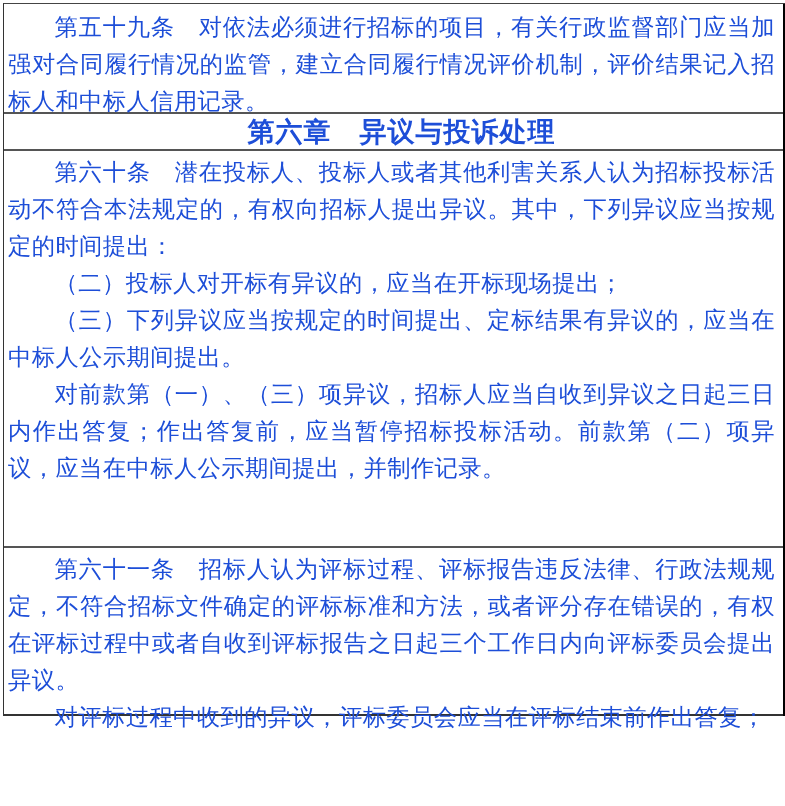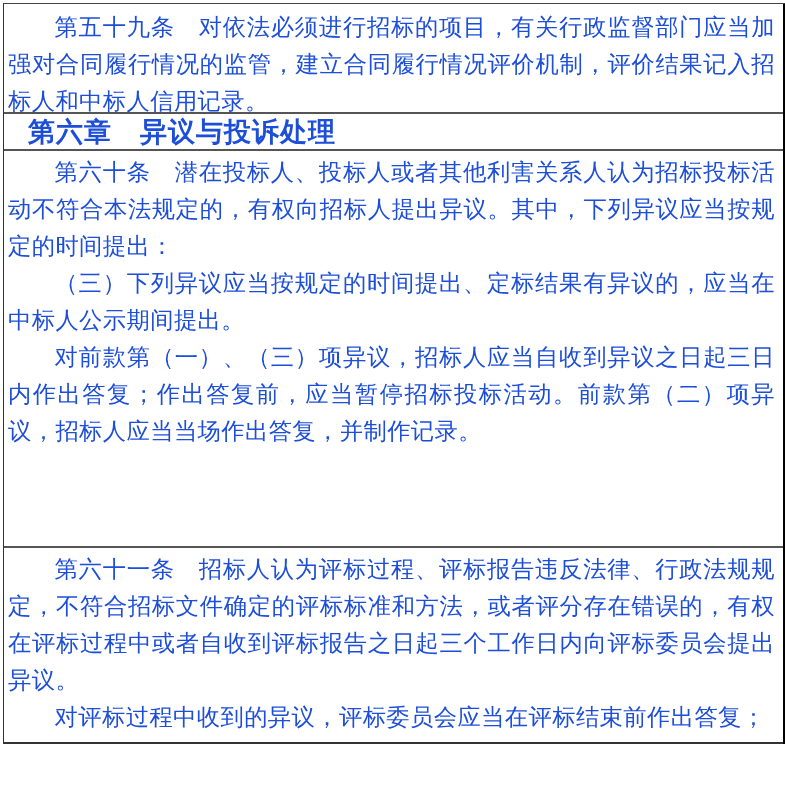--- a/index.html
+++ b/index.html
@@ -10,40 +10,41 @@
       border-top: 1px solid #444;
       color: #1d4ed8;
       font-family: "DejaVu Sans", "Liberation Sans", sans-serif;
     }
     .cell { border-bottom: 2px solid #555; padding: 0 8px 0 24px; box-sizing: border-box; }
     .para {
       font-size: 23.3px; line-height: 37px; letter-spacing: 0.4px;
       text-indent: 2em; margin: 0; text-align: justify; margin-left: -20px;
     }
     .c1 { height: 110px; padding-top: 4px; }
-    .c2 { height: 37px; text-align: left; }
+    .c2 { height: 37px; text-align: center; }
     .chapter {
       font-size: 27px; line-height: 35px; font-weight: bold; letter-spacing: 1px;
       font-family: "DejaVu Sans", sans-serif;
     }
     .c3 { height: 397px; padding-top: 2px; }
-    .c4 { height: 196px; padding-top: 2px; border-bottom: 2px solid #333; }
+    .c4 { height: 168px; padding-top: 2px; border-bottom: 2px solid #333; }
   </style>
 </head>
 <body>
 
 <div class="table">
   <div class="cell c1">
     <p class="para">第五十九条　对依法必须进行招标的项目，有关行政监督部门应当加强对合同履行情况的监管，建立合同履行情况评价机制，评价结果记入招标人和中标人信用记录。</p>
   </div>
   <div class="cell c2">
     <div class="chapter">第六章　异议与投诉处理</div>
   </div>
   <div class="cell c3">
     <p class="para">第六十条　潜在投标人、投标人或者其他利害关系人认为招标投标活动不符合本法规定的，有权向招标人提出异议。其中，下列异议应当按规定的时间提出：</p>
+    <p class="para">（二）投标人对开标有异议的，应当在开标现场提出；</p>
     <p class="para">（三）下列异议应当按规定的时间提出、定标结果有异议的，应当在中标人公示期间提出。</p>
-    <p class="para">对前款第（一）、（三）项异议，招标人应当自收到异议之日起三日内作出答复；作出答复前，应当暂停招标投标活动。前款第（二）项异议，招标人应当当场作出答复，并制作记录。</p>
+    <p class="para">对前款第（一）、（三）项异议，招标人应当自收到异议之日起三日内作出答复；作出答复前，应当暂停招标投标活动。前款第（二）项异议，应当在中标人公示期间提出，并制作记录。</p>
   </div>
   <div class="cell c4">
     <p class="para">第六十一条　招标人认为评标过程、评标报告违反法律、行政法规规定，不符合招标文件确定的评标标准和方法，或者评分存在错误的，有权在评标过程中或者自收到评标报告之日起三个工作日内向评标委员会提出异议。</p>
     <p class="para">对评标过程中收到的异议，评标委员会应当在评标结束前作出答复；</p>
   </div>
 </div>
 
 </body></html>

